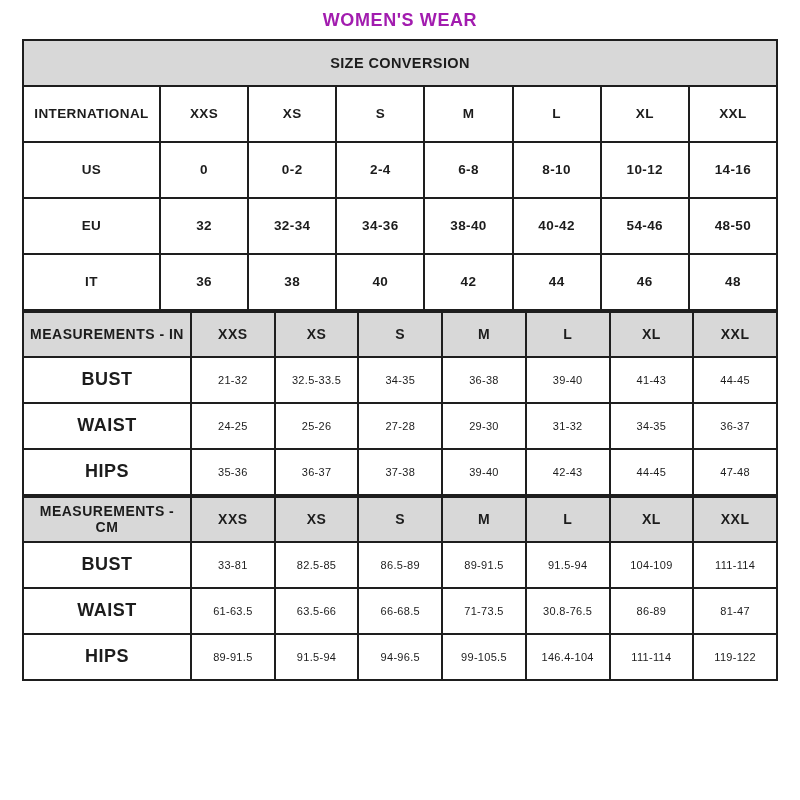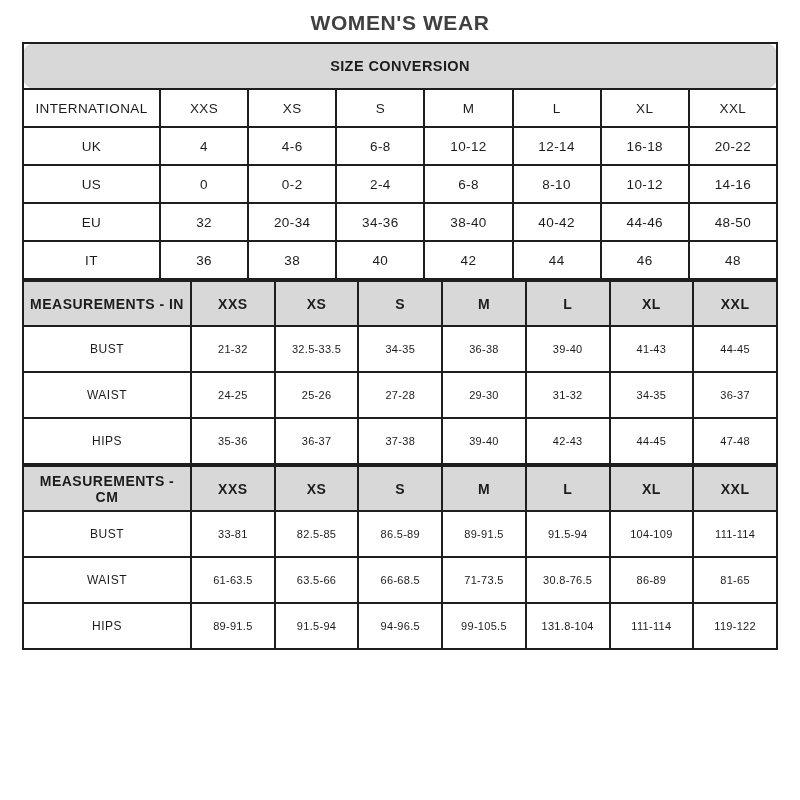--- a/index.html
+++ b/index.html
@@ -9,41 +9,41 @@
   }
   *{box-sizing:border-box;}
   html,body{margin:0;padding:0;}
   body{
     width:800px;height:800px;background:#ffffff;
     font-family:"Liberation Sans",sans-serif;color:var(--text);
     overflow:hidden;
   }
   .title{
     margin:11px 0 8px;text-align:center;
-    font-size:21px;line-height:1.1;font-weight:700;letter-spacing:.6px;color:#404040;
+    font-size:18px;line-height:1.1;font-weight:700;letter-spacing:.6px;color:#a21caf;
   }
   table.chart-table{
     border-collapse:collapse;table-layout:fixed;width:756px;margin:0 auto;
   }
   table.chart-table td{
     border:2px solid var(--border);
     text-align:center;vertical-align:middle;padding:0 3px;
   }
   .banner{
     background:var(--header-bg);
     font-weight:700;font-size:14.5px;letter-spacing:.5px;
   }
   
-  .t1 td{height:38px;font-size:13.5px;font-weight:400;letter-spacing:.4px;}
-  .t1 td.banner{height:46px;font-size:14.5px;font-weight:700;border-radius:12px;}
+  .t1 td{height:56px;font-size:13.5px;font-weight:700;letter-spacing:.4px;}
+  .t1 td.banner{height:46px;font-size:14.5px;font-weight:700;}
   
   .t2{margin-top:11px;}
   .t2 td{height:46px;}
   .t2 td.banner{height:45px;font-size:14px;}
-  .t2 td.label{font-size:12px;font-weight:400;letter-spacing:.5px;}
+  .t2 td.label{font-size:18px;font-weight:700;letter-spacing:.5px;}
   .t2 td.data{font-size:11px;font-weight:500;letter-spacing:.3px;}
 </style>
 </head>
 <body>
 
 <main class="page">
 
   <h1 class="title">WOMEN'S WEAR</h1>
 
   <table class="chart-table t1" id="size-conversion-table">
@@ -65,47 +65,37 @@
           <td class="cell">INTERNATIONAL</td>
           <td class="cell">XXS</td>
           <td class="cell">XS</td>
           <td class="cell">S</td>
           <td class="cell">M</td>
           <td class="cell">L</td>
           <td class="cell">XL</td>
           <td class="cell">XXL</td>
         </tr>
         <tr>
-          <td class="cell">UK</td>
-          <td class="cell">4</td>
-          <td class="cell">4-6</td>
-          <td class="cell">6-8</td>
-          <td class="cell">10-12</td>
-          <td class="cell">12-14</td>
-          <td class="cell">16-18</td>
-          <td class="cell">20-22</td>
-        </tr>
-        <tr>
           <td class="cell">US</td>
           <td class="cell">0</td>
           <td class="cell">0-2</td>
           <td class="cell">2-4</td>
           <td class="cell">6-8</td>
           <td class="cell">8-10</td>
           <td class="cell">10-12</td>
           <td class="cell">14-16</td>
         </tr>
         <tr>
           <td class="cell">EU</td>
           <td class="cell">32</td>
-          <td class="cell">20-34</td>
+          <td class="cell">32-34</td>
           <td class="cell">34-36</td>
           <td class="cell">38-40</td>
           <td class="cell">40-42</td>
-          <td class="cell">44-46</td>
+          <td class="cell">54-46</td>
           <td class="cell">48-50</td>
         </tr>
         <tr>
           <td class="cell">IT</td>
           <td class="cell">36</td>
           <td class="cell">38</td>
           <td class="cell">40</td>
           <td class="cell">42</td>
           <td class="cell">44</td>
           <td class="cell">46</td>
@@ -202,28 +192,28 @@
           <td class="data">111-114</td>
         </tr>
         <tr>
           <td class="label">WAIST</td>
           <td class="data">61-63.5</td>
           <td class="data">63.5-66</td>
           <td class="data">66-68.5</td>
           <td class="data">71-73.5</td>
           <td class="data">30.8-76.5</td>
           <td class="data">86-89</td>
-          <td class="data">81-65</td>
+          <td class="data">81-47</td>
         </tr>
         <tr>
           <td class="label">HIPS</td>
           <td class="data">89-91.5</td>
           <td class="data">91.5-94</td>
           <td class="data">94-96.5</td>
           <td class="data">99-105.5</td>
-          <td class="data">131.8-104</td>
+          <td class="data">146.4-104</td>
           <td class="data">111-114</td>
           <td class="data">119-122</td>
         </tr>
       </tbody>
   </table>
 
 </main>
 
 </body></html>

